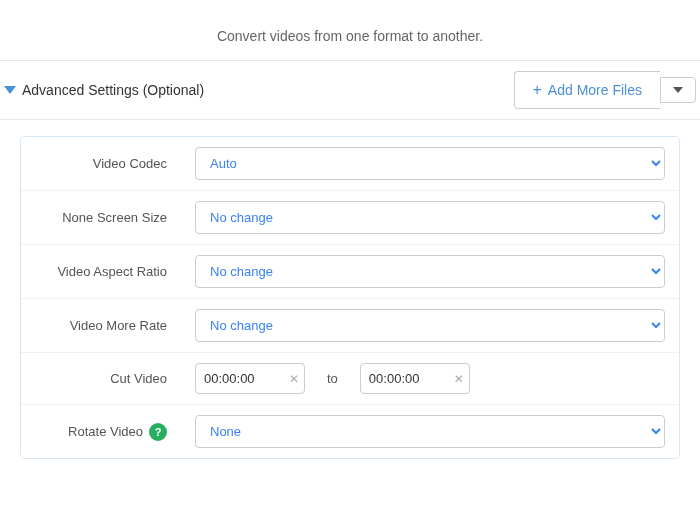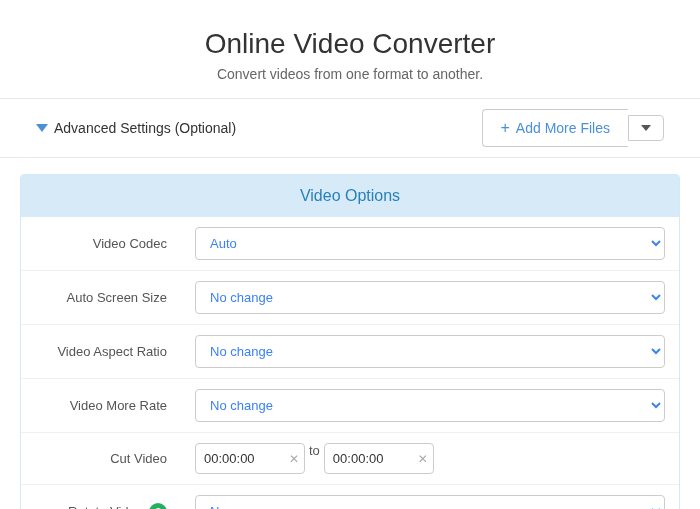--- a/index.html
+++ b/index.html
@@ -25,21 +25,21 @@
 
     .page-subtitle {
       font-size: 14px;
       color: #666;
     }
 
     .toolbar {
       display: flex;
       justify-content: space-between;
       align-items: center;
-      padding: 10px 36px;
+      padding: 10px 4px;
       border-top: 1px solid #e8e8e8;
       border-bottom: 1px solid #e8e8e8;
     }
 
     .advanced-settings-toggle {
       display: flex;
       align-items: center;
       gap: 6px;
       color: #333;
       font-size: 14px;
@@ -159,22 +159,22 @@
       border-radius: 4px;
       background: #fff;
       font-size: 13px;
       color: #3b82f6;
       appearance: auto;
       cursor: pointer;
     }
 
     .cut-video-control {
       display: flex;
-      align-items: flex-start;
-      gap: 4px;
+      align-items: center;
+      gap: 22px;
     }
 
     .time-input-wrapper {
       position: relative;
       display: flex;
       align-items: center;
     }
 
     .time-input {
       padding: 7px 28px 7px 8px;
@@ -217,21 +217,20 @@
       color: #fff;
       font-size: 11px;
       font-weight: bold;
       cursor: pointer;
     }
   </style>
 </head>
 <body>
 
 <div class="page-header">
-  <h1 class="page-title">Online Video Converter</h1>
   <p class="page-subtitle">Convert videos from one format to another.</p>
 </div>
 
 <div class="toolbar">
   <div class="advanced-settings-toggle">
     <span class="triangle-down"></span>
     <span>Advanced Settings (Optional)</span>
   </div>
   <div class="toolbar-right">
     <button class="add-files-btn">
@@ -239,29 +238,28 @@
       <span>Add More Files</span>
     </button>
     <button class="dropdown-arrow-btn">
       <span class="chevron-down"></span>
     </button>
   </div>
 </div>
 
 <div style="padding: 16px 0 0 0;">
   <div class="video-options-section">
-    <div class="video-options-header">Video Options</div>
     <table class="options-table">
       <tbody id="options-body">
       <tr>
             <td class="option-label">Video Codec</td>
             <td class="option-control"><select class="select-control"><option>Auto</option><option>H.264</option><option>H.265</option><option>MPEG-4</option><option>VP9</option></select></td>
           </tr>
           <tr>
-            <td class="option-label">Auto Screen Size</td>
+            <td class="option-label">None Screen Size</td>
             <td class="option-control"><select class="select-control"><option>No change</option><option>640x480</option><option>1280x720</option><option>1920x1080</option></select></td>
           </tr>
           <tr>
             <td class="option-label">Video Aspect Ratio</td>
             <td class="option-control"><select class="select-control"><option>No change</option><option>4:3</option><option>16:9</option><option>1:1</option></select></td>
           </tr>
           <tr>
             <td class="option-label">Video More Rate</td>
             <td class="option-control"><select class="select-control"><option>No change</option><option>24</option><option>25</option><option>30</option><option>60</option></select></td>
           </tr>

